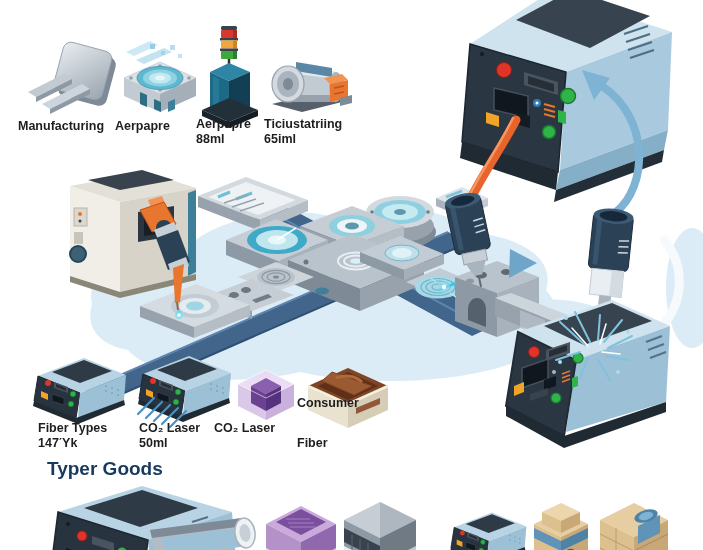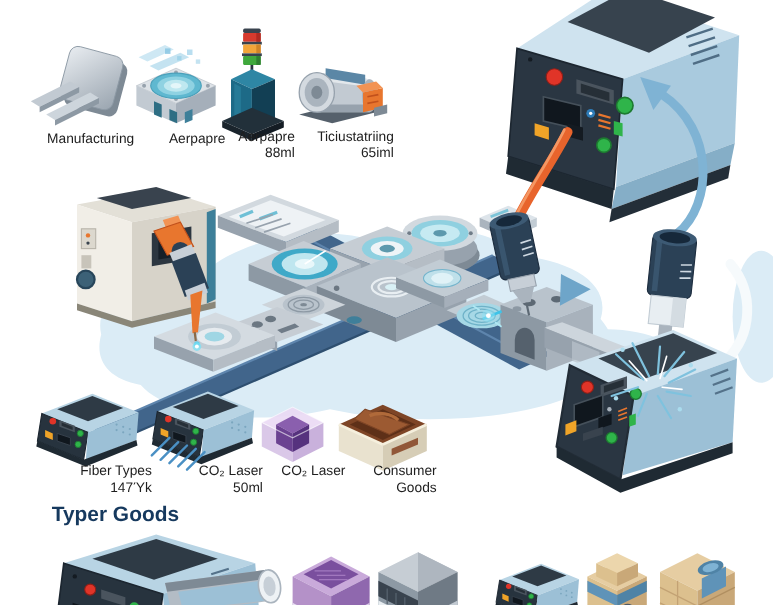--- a/index.html
+++ b/index.html
@@ -1,19 +1,19 @@
 <!DOCTYPE html>
 <html><head>
 <meta charset="utf-8">
 <style>
   html,body{margin:0;padding:0;background:#ffffff;}
   #canvas{position:relative;width:703px;height:550px;overflow:hidden;background:#ffffff;
           font-family:"Liberation Sans",sans-serif;}
   svg{position:absolute;left:0;top:0;}
-  .lbl{position:absolute;text-align:right;font-weight:normal;color:#1e1e1e;
+  .lbl{position:absolute;text-align:left;font-weight:bold;color:#1e1e1e;
        font-size:12.5px;line-height:1.18;letter-spacing:0;}
   .hdr{position:absolute;font-weight:bold;color:#16395e;white-space:nowrap;}
 </style>
 </head>
 <body>
 
 <div id="canvas">
 
 <svg width="703" height="550" viewBox="0 0 703 550">
   <defs>
@@ -512,18 +512,18 @@
 <div class="lbl" style="left:196px;top:117px;width:72px">Aerpapre</div>
 <div class="lbl" style="left:196px;top:132px;width:72px">88ml</div>
 <div class="lbl" style="left:264px;top:117px;width:94px">Ticiustatriing</div>
 <div class="lbl" style="left:264px;top:132px;width:94px">65iml</div>
 
 <div class="lbl" style="left:38px;top:421px;width:100px">Fiber Types</div>
 <div class="lbl" style="left:38px;top:436px;width:100px">147Ύk</div>
 <div class="lbl" style="left:139px;top:421px;width:100px">CO₂ Laser</div>
 <div class="lbl" style="left:139px;top:436px;width:100px">50ml</div>
 <div class="lbl" style="left:214px;top:421px;width:100px">CO₂ Laser</div>
-<div class="lbl" style="left:297px;top:421px;width:100px">Consumer</div>
-<div class="lbl" style="left:297px;top:436px;width:100px">Goods</div>
+<div class="lbl" style="left:297px;top:396px;width:100px">Consumer</div>
+<div class="lbl" style="left:297px;top:436px;width:100px">Fiber</div>
 
 <div class="hdr" style="left:47px;top:458px;font-size:19px">Typer Goods</div>
 
 </div>
 
 </body></html>

